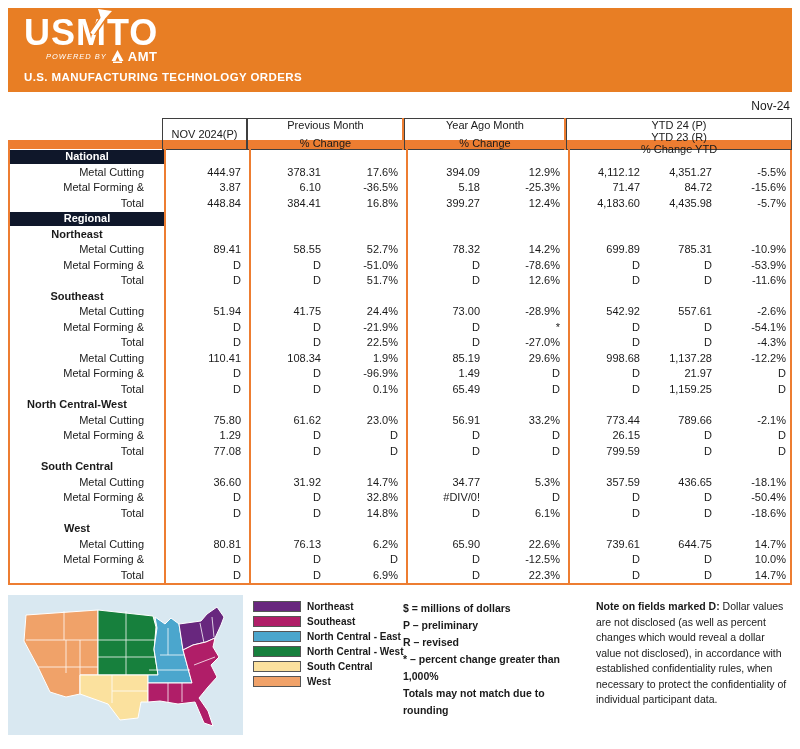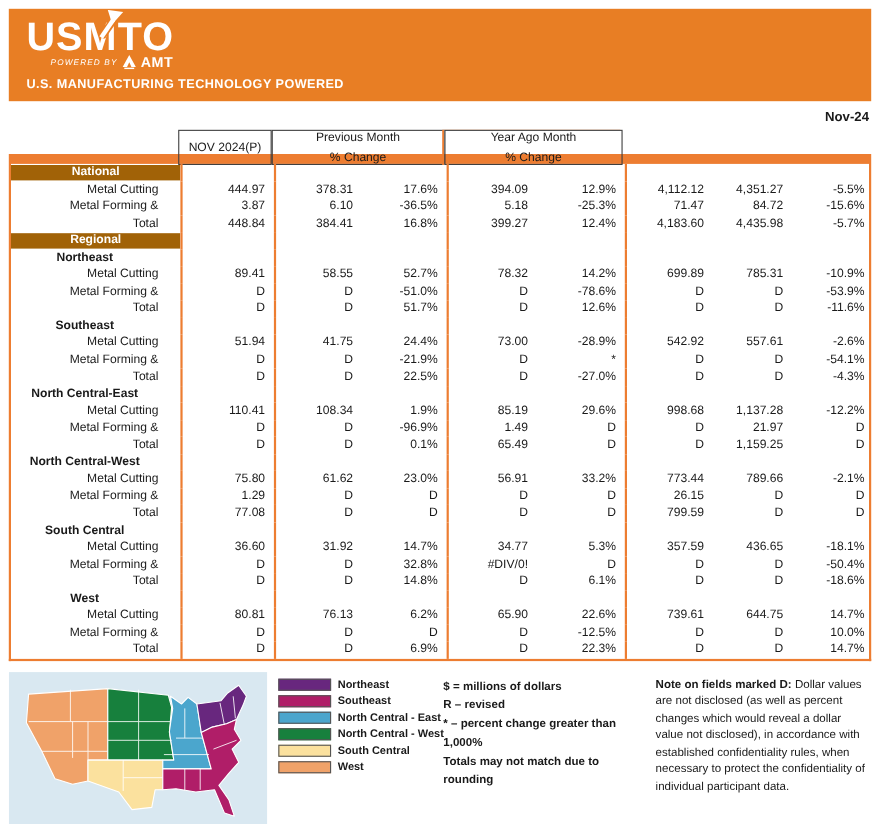--- a/index.html
+++ b/index.html
@@ -8,37 +8,37 @@
 
   
   .banner { position:relative; width:784px; height:84px; background:#E87E24; color:#fff; padding:7px 0 0 16px; }
   .logo-word { font-size:36px; font-weight:800; letter-spacing:1px; line-height:36px; position:relative; display:inline-block; }
   .logo-arrow { position:absolute; left:64px; top:-6px; }
   .powered { margin:-2px 0 0 22px; display:flex; align-items:center; gap:4px; }
   .powered .pb { font-size:7.5px; font-weight:400; font-style:italic; letter-spacing:1px; }
   .powered .amt { font-size:13px; font-weight:800; letter-spacing:.5px; }
   .banner-sub { font-size:11.5px; font-weight:700; letter-spacing:.4px; margin-top:7px; }
 
-  .date-row { width:784px; text-align:right; font-size:12px; font-weight:700; padding:7px 2px 5px 0; }
+  .date-row { width:784px; text-align:right; font-size:12px; font-weight:400; padding:7px 2px 5px 0; }
 
   
   .trow { display:grid; grid-template-columns:154px 85px 80px 77px 82px 80px 80px 72px 74px; width:784px; }
   .thead { height:20px; margin-bottom:2px; }
   .thbox { border:1px solid #3f3f3f; font-size:11px; display:flex; align-items:center; height:32px; }
   .thbox.single { justify-content:center; }
   .thbox.pair, .thbox.triple { justify-content:space-between; padding:0 10px;flex-direction:column; }
   .oshadow { box-shadow:-2px 0 0 #ED7D31; }
 
   .tframe { border-left:2px solid #ED7D31; border-right:2px solid #ED7D31; border-bottom:2px solid #ED7D31; width:784px; }
   .oband { height:9px; background:#ED7D31; width:100%; }
   .tbody .trow { height:15.5px; align-items:center; }
   .c { font-size:11px; line-height:15.5px; text-align:right; padding-right:8px; height:15.5px; overflow:hidden; }
   .c.sep { border-left:2px solid #ED7D31; }
   .c.lab { padding-right:20px; }
-  .bandbar { background:#a16207; color:#fff; font-weight:700; text-align:center; font-size:11px; height:13.5px; line-height:13.5px; margin:1px 0; padding:0; }
+  .bandbar { background:#0f172a; color:#fff; font-weight:700; text-align:center; font-size:11px; height:13.5px; line-height:13.5px; margin:1px 0; padding:0; }
   .subhead { font-weight:700; text-align:center; padding-right:0; }
 
   
   .bottom { display:flex; margin-top:10px; gap:10px; width:784px; }
   .map-wrap { width:235px; height:140px; flex:none; }
   .legend { width:140px; flex:none; padding-top:6px; }
   .legend-item { display:flex; align-items:center; gap:6px; margin-bottom:4px; }
   .legend-swatch { width:48px; height:11px; border:1px solid #555; flex:none; }
   .legend-label { font-size:10px; font-weight:700; white-space:nowrap; }
   .footnotes { width:183px; flex:none; padding-top:5px; }
@@ -61,35 +61,40 @@
       </svg>
     </div>
     <div class="powered">
       <span class="pb">POWERED BY</span>
       <svg width="13" height="13" viewBox="0 0 13 13">
         <path d="M6.5,0 L12.5,11 L8.5,11 L6.5,6.5 L4.5,11 L0.5,11 Z" fill="#fff"></path>
         <rect x="2" y="11.5" width="9" height="1.5" fill="#fff"></rect>
       </svg>
       <span class="amt">AMT</span>
     </div>
-    <div class="banner-sub">U.S. MANUFACTURING TECHNOLOGY POWERED</div>
+    <div class="banner-sub">U.S. MANUFACTURING TECHNOLOGY ORDERS</div>
   </div>
 
   <div class="date-row">Nov-24</div>
 
   <div class="trow thead">
     <div></div>
     <div class="thbox single" style="grid-column:2/3">NOV 2024(P)</div>
     <div class="thbox pair" style="grid-column:3/5">
       <span>Previous Month</span>
       <span>% Change</span>
     </div>
     <div class="thbox pair oshadow" style="grid-column:5/7">
       <span>Year Ago Month</span>
       <span>% Change</span>
+    </div>
+    <div class="thbox triple oshadow" style="grid-column:7/10">
+      <span>YTD 24 (P)</span>
+      <span>YTD 23 (R)</span>
+      <span>% Change YTD</span>
     </div>
   </div>
 
   <div class="tframe">
     <div class="oband"></div>
     <div class="tbody">
         <div class="trow">
           <div class="c lab" style="padding: 0px;">
             <div class="bandbar">National</div>
           </div>
@@ -228,31 +233,20 @@
         <div class="trow">
           <div class="c lab">Total</div>
           <div class="c sep">D</div>
           <div class="c sep">D</div>
           <div class="c">22.5%</div>
           <div class="c sep">D</div>
           <div class="c">-27.0%</div>
           <div class="c sep">D</div>
           <div class="c">D</div>
           <div class="c">-4.3%</div>
-        </div>
-        <div class="trow">
-          <div class="c lab subhead">North Central-East</div>
-          <div class="c sep"></div>
-          <div class="c sep"></div>
-          <div class="c"></div>
-          <div class="c sep"></div>
-          <div class="c"></div>
-          <div class="c sep"></div>
-          <div class="c"></div>
-          <div class="c"></div>
         </div>
         <div class="trow">
           <div class="c lab">Metal Cutting</div>
           <div class="c sep">110.41</div>
           <div class="c sep">108.34</div>
           <div class="c">1.9%</div>
           <div class="c sep">85.19</div>
           <div class="c">29.6%</div>
           <div class="c sep">998.68</div>
           <div class="c">1,137.28</div>
@@ -473,20 +467,21 @@
           <div class="legend-label">South Central</div>
         </div>
         <div class="legend-item">
           <div class="legend-swatch" style="background: rgb(240, 162, 105);"></div>
           <div class="legend-label">West</div>
         </div>
       </div>
 
     <div class="footnotes">
         <div class="footnote-line">$ = millions of dollars</div>
+        <div class="footnote-line">P – preliminary</div>
         <div class="footnote-line">R – revised</div>
         <div class="footnote-line">* – percent change greater than 1,000%</div>
         <div class="footnote-line">Totals may not match due to rounding</div>
       </div>
 
     <div class="dnote">
       <b>Note on fields marked D:</b><span> Dollar values are not disclosed (as well as percent changes which would reveal a dollar value not disclosed), in accordance with established confidentiality rules, when necessary to protect the confidentiality of individual participant data.</span>
     </div>
 
   </div>

